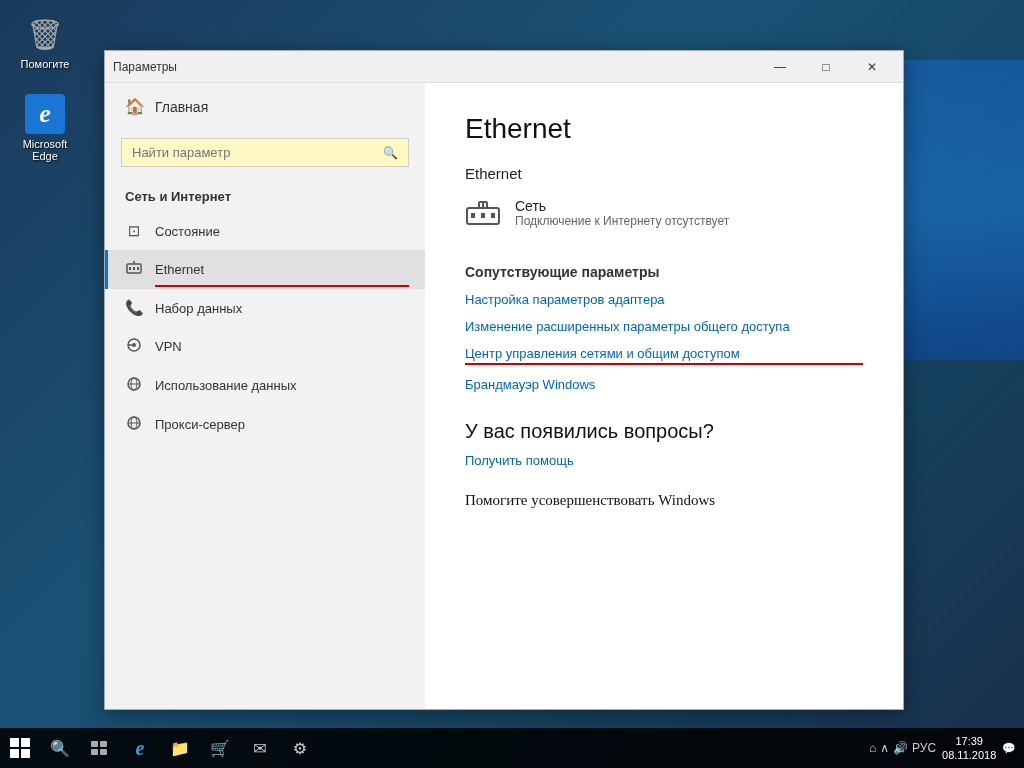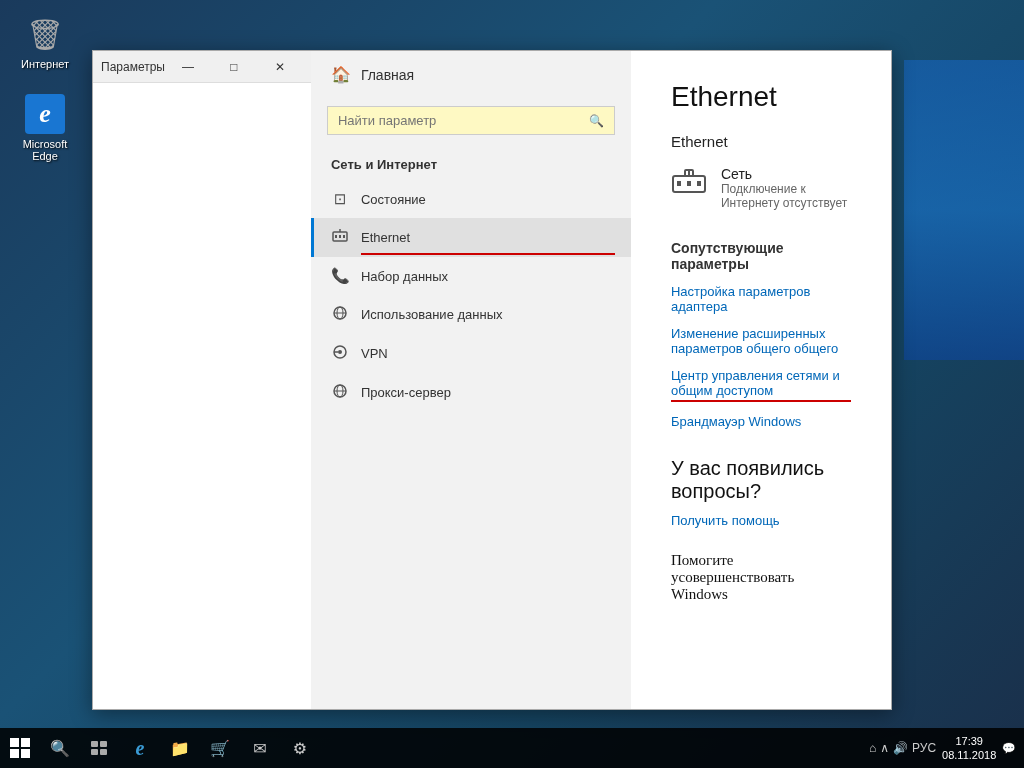--- a/index.html
+++ b/index.html
@@ -90,27 +90,27 @@
       align-items: center;
       gap: 4px;
       color: #ccc;
       font-size: 12px;
     }
 
     
     .settings-window {
       position: absolute;
       top: 50px;
-      left: 92px;
+      left: 104px;
       width: 800px;
       height: 660px;
       background: #fff;
       box-shadow: 0 4px 20px rgba(0,0,0,0.4);
       display: flex;
-      flex-direction: row;
+      flex-direction: column;
       border: 1px solid #aaa;
     }
 
     
     .title-bar {
       height: 32px;
       background: #f0f0f0;
       display: flex;
       align-items: center;
       padding: 0 8px;
@@ -325,21 +325,21 @@
   </style>
 </head>
 <body>
 
 <div class="desktop">
 
   <div class="desktop-decoration"></div>
 
   <div class="desktop-icon" style="top:10px; left:10px;">
     <div class="icon-img" style="font-size:30px; color:#aaa;">🗑</div>
-    <div class="icon-label">Интернет</div>
+    <div class="icon-label">Помогите</div>
   </div>
 
   <div class="desktop-icon" style="top:90px; left:10px;">
     <div class="icon-img" style="background:#1976d2; border-radius:4px; color:#fff; font-size:26px; font-style:italic; font-weight:bold; font-family:serif;">e</div>
     <div class="icon-label">Microsoft Edge</div>
   </div>
 
   <div class="settings-window">
 
     <div class="title-bar">
@@ -388,36 +388,36 @@
 
         <div class="sidebar-item">
           <span class="item-icon">📞</span>
           <span>Набор данных</span>
         </div>
 
         <div class="sidebar-item">
           <span class="item-icon">
             <svg width="16" height="16" viewBox="0 0 16 16" fill="#555">
               <circle cx="8" cy="8" r="6" fill="none" stroke="#555" stroke-width="1.5"></circle>
+              <circle cx="8" cy="8" r="2" fill="#555"></circle>
+              <line x1="2" y1="8" x2="6" y2="8" stroke="#555" stroke-width="1.5"></line>
+            </svg>
+          </span>
+          <span>VPN</span>
+        </div>
+
+        <div class="sidebar-item">
+          <span class="item-icon">
+            <svg width="16" height="16" viewBox="0 0 16 16" fill="#555">
+              <circle cx="8" cy="8" r="6" fill="none" stroke="#555" stroke-width="1.5"></circle>
               <ellipse cx="8" cy="8" rx="3" ry="6" fill="none" stroke="#555" stroke-width="1"></ellipse>
               <line x1="2" y1="8" x2="14" y2="8" stroke="#555" stroke-width="1"></line>
             </svg>
           </span>
           <span>Использование данных</span>
-        </div>
-
-        <div class="sidebar-item">
-          <span class="item-icon">
-            <svg width="16" height="16" viewBox="0 0 16 16" fill="#555">
-              <circle cx="8" cy="8" r="6" fill="none" stroke="#555" stroke-width="1.5"></circle>
-              <circle cx="8" cy="8" r="2" fill="#555"></circle>
-              <line x1="2" y1="8" x2="6" y2="8" stroke="#555" stroke-width="1.5"></line>
-            </svg>
-          </span>
-          <span>VPN</span>
         </div>
 
         <div class="sidebar-item">
           <span class="item-icon">
             <svg width="16" height="16" viewBox="0 0 16 16" fill="#555">
               <circle cx="8" cy="8" r="6" fill="none" stroke="#555" stroke-width="1.5"></circle>
               <ellipse cx="8" cy="8" rx="3" ry="6" fill="none" stroke="#555" stroke-width="1"></ellipse>
               <line x1="2" y1="8" x2="14" y2="8" stroke="#555" stroke-width="1"></line>
             </svg>
           </span>
@@ -445,21 +445,21 @@
           </div>
           <div class="network-info">
             <div class="name">Сеть</div>
             <div class="desc">Подключение к Интернету отсутствует</div>
           </div>
         </div>
 
         <div class="section-header">Сопутствующие параметры</div>
 
         <a class="link-item">Настройка параметров адаптера</a>
-        <a class="link-item">Изменение расширенных параметров общего общего</a>
+        <a class="link-item">Изменение расширенных параметры общего доступа</a>
 
         <div style="position:relative; margin-bottom: 12px;">
           <a class="link-item" style="margin-bottom:0;">Центр управления сетями и общим доступом</a>
           <span class="link-underline-red"></span>
         </div>
 
         <a class="link-item">Брандмауэр Windows</a>
 
         <div class="question-section">
           <div class="question-title">У вас появились вопросы?</div>

